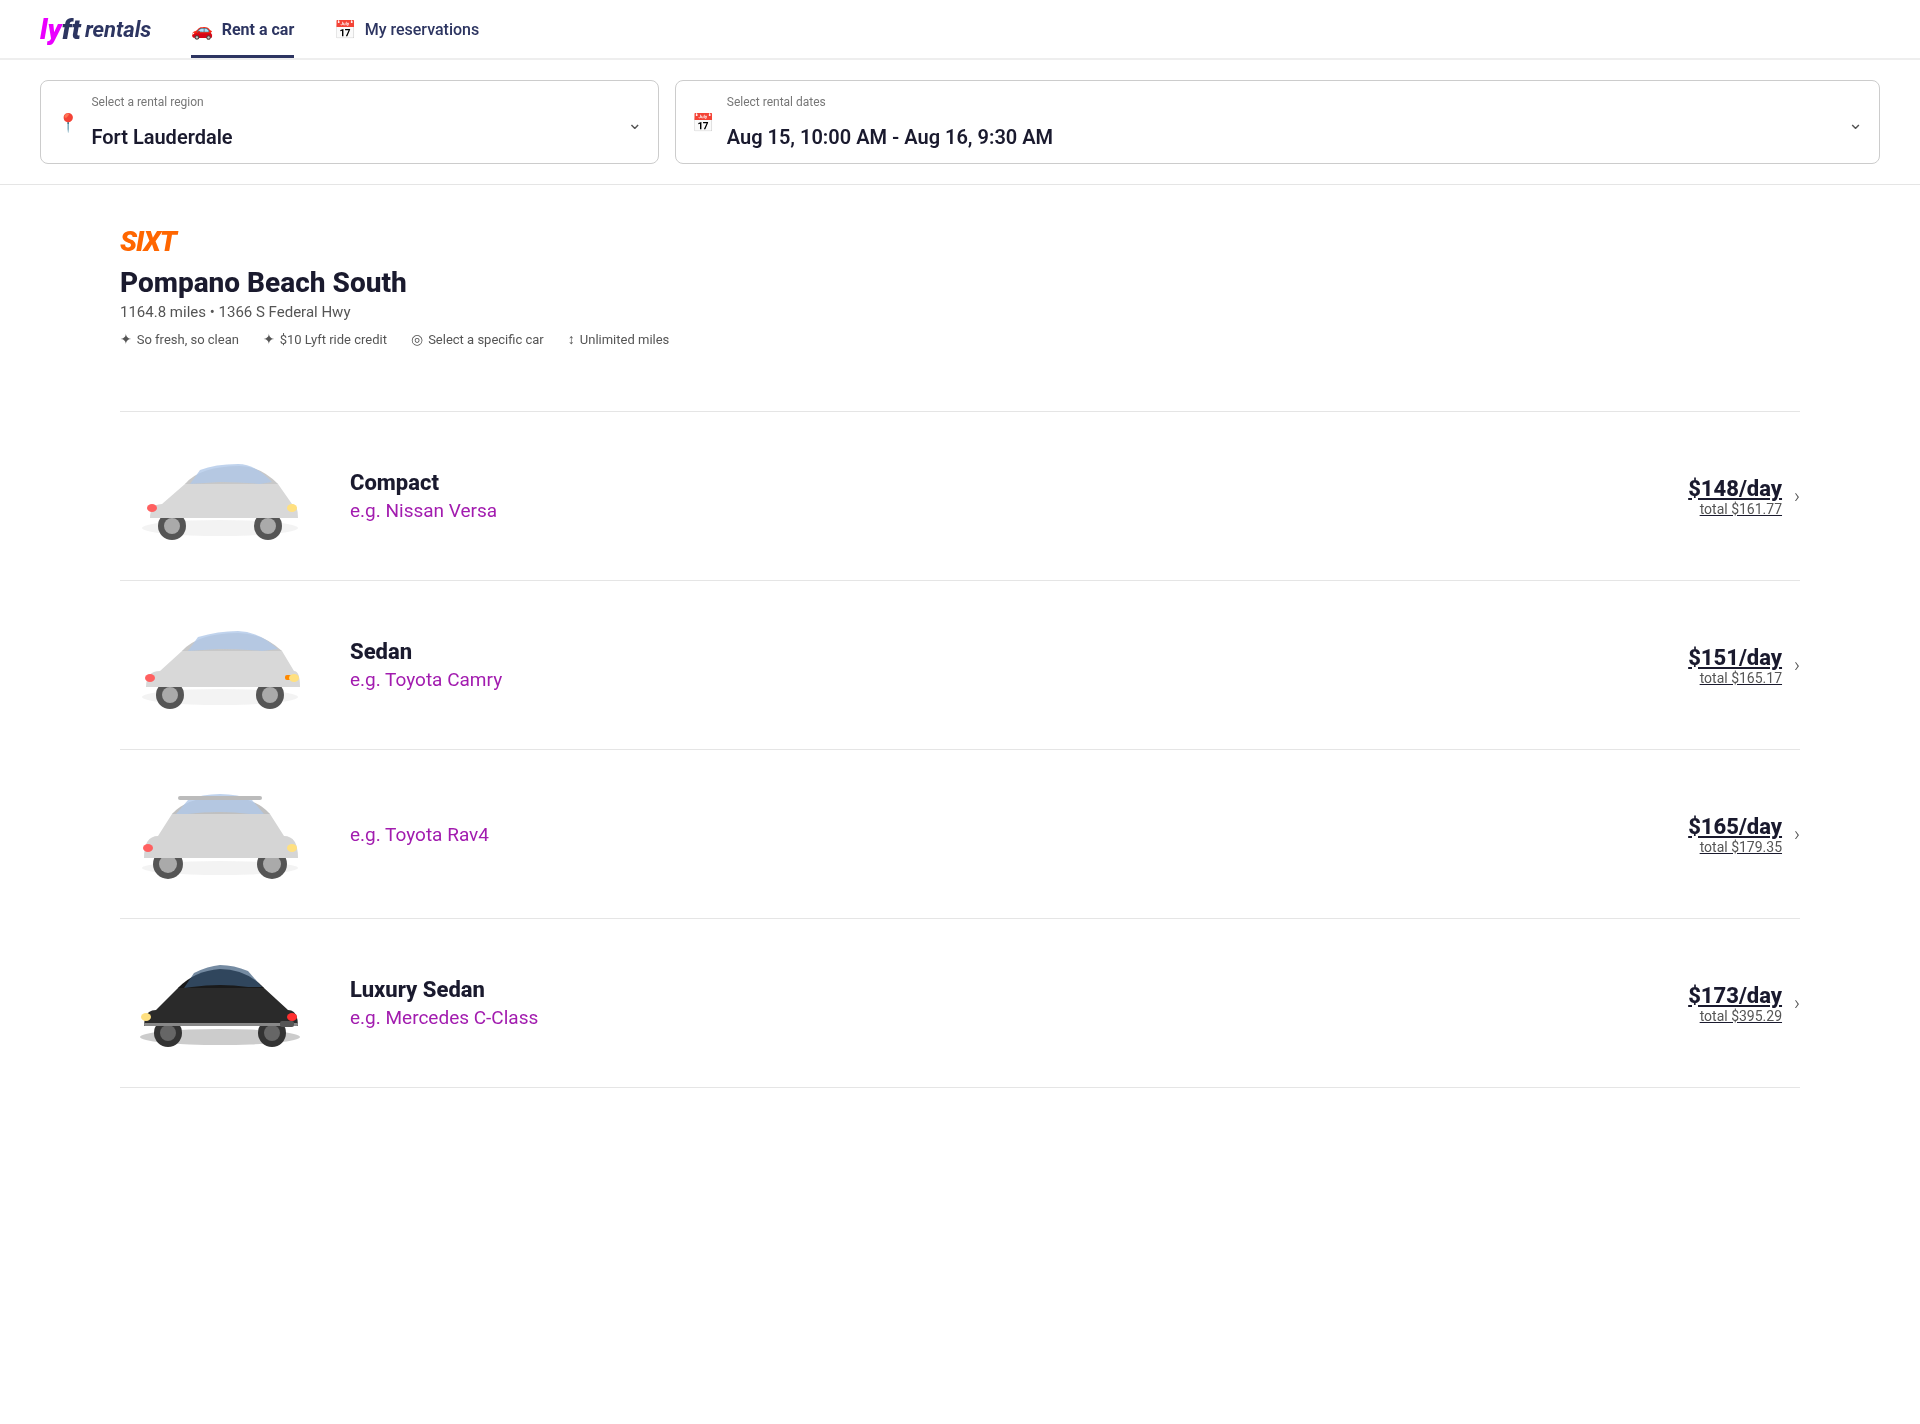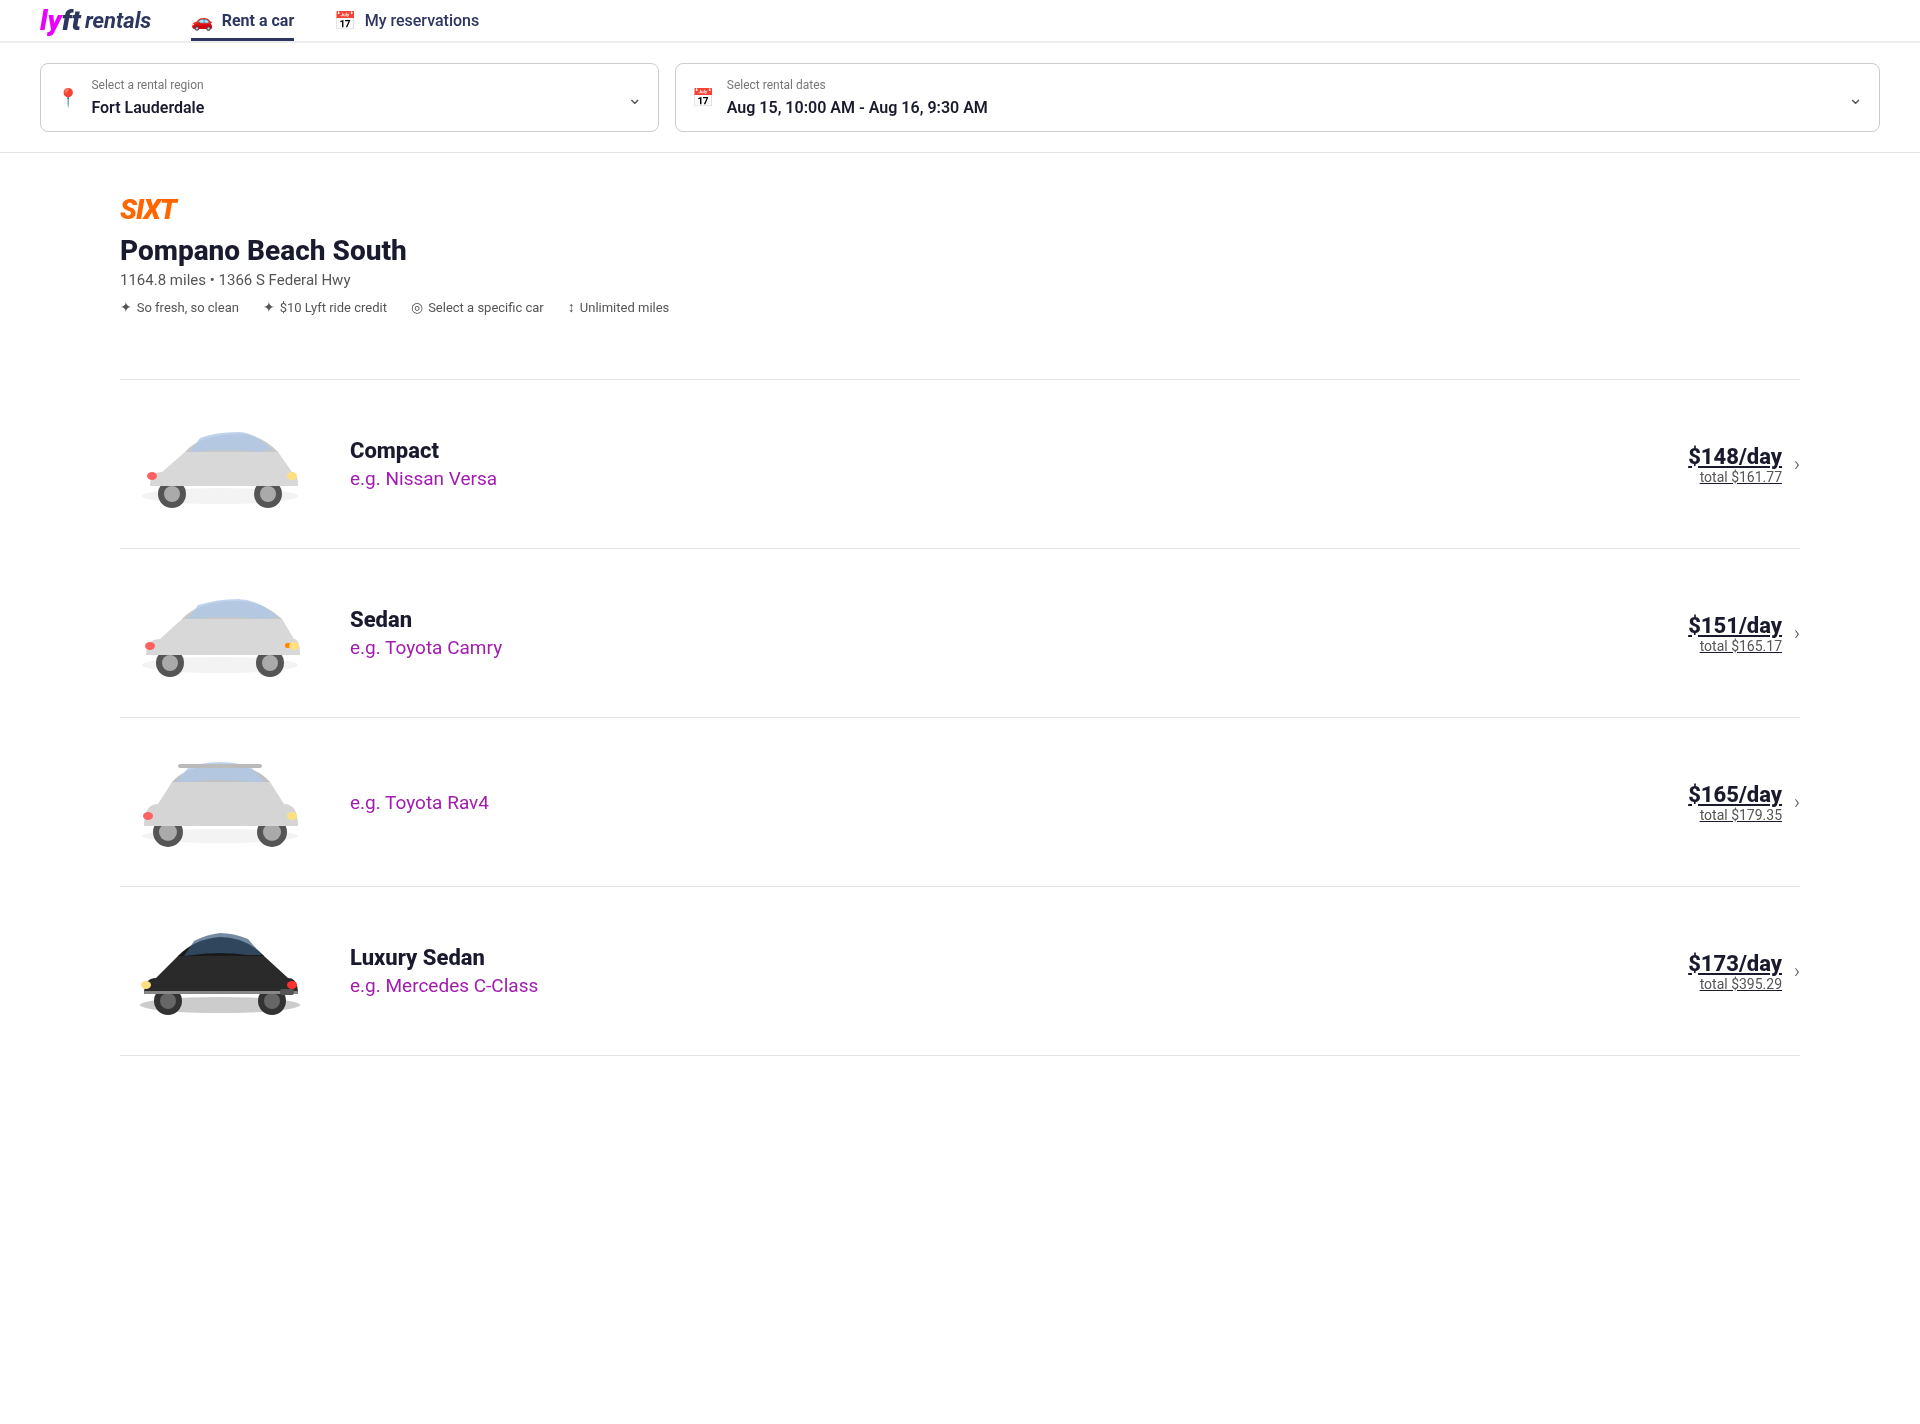--- a/index.html
+++ b/index.html
@@ -3,21 +3,21 @@
   <meta charset="utf-8">
   <style>
     * { margin: 0; padding: 0; box-sizing: border-box; }
     body { font-family: -apple-system, BlinkMacSystemFont, 'Segoe UI', Roboto, sans-serif; background: #fff; color: #1a1a2e; }
 
     
     .header {
       display: flex;
       padding: 0 40px;
       border-bottom: 2px solid #eee;
-      height: 43px;
+      height: 60px;
       gap: 40px;
     }
     .logo {
       display: flex;
       align-items: center;
       gap: 4px;
     }
     .logo-lyft {
       font-size: 28px;
       font-weight: 900;
@@ -86,24 +86,24 @@
       font-size: 18px;
       color: #555;
     }
     .search-field-content {
       flex: 1;
     }
     .search-field-label {
       font-size: 12px;
       color: #777;
       display: block;
-      margin-bottom: 6px;
+      margin-bottom: 16px;
     }
     .search-field-value {
-      font-size: 16px;
+      font-size: 20px;
       font-weight: 600;
       color: #1a1a2e;
     }
     .search-field-chevron {
       font-size: 18px;
       color: #555;
     }
 
     
     .main {

